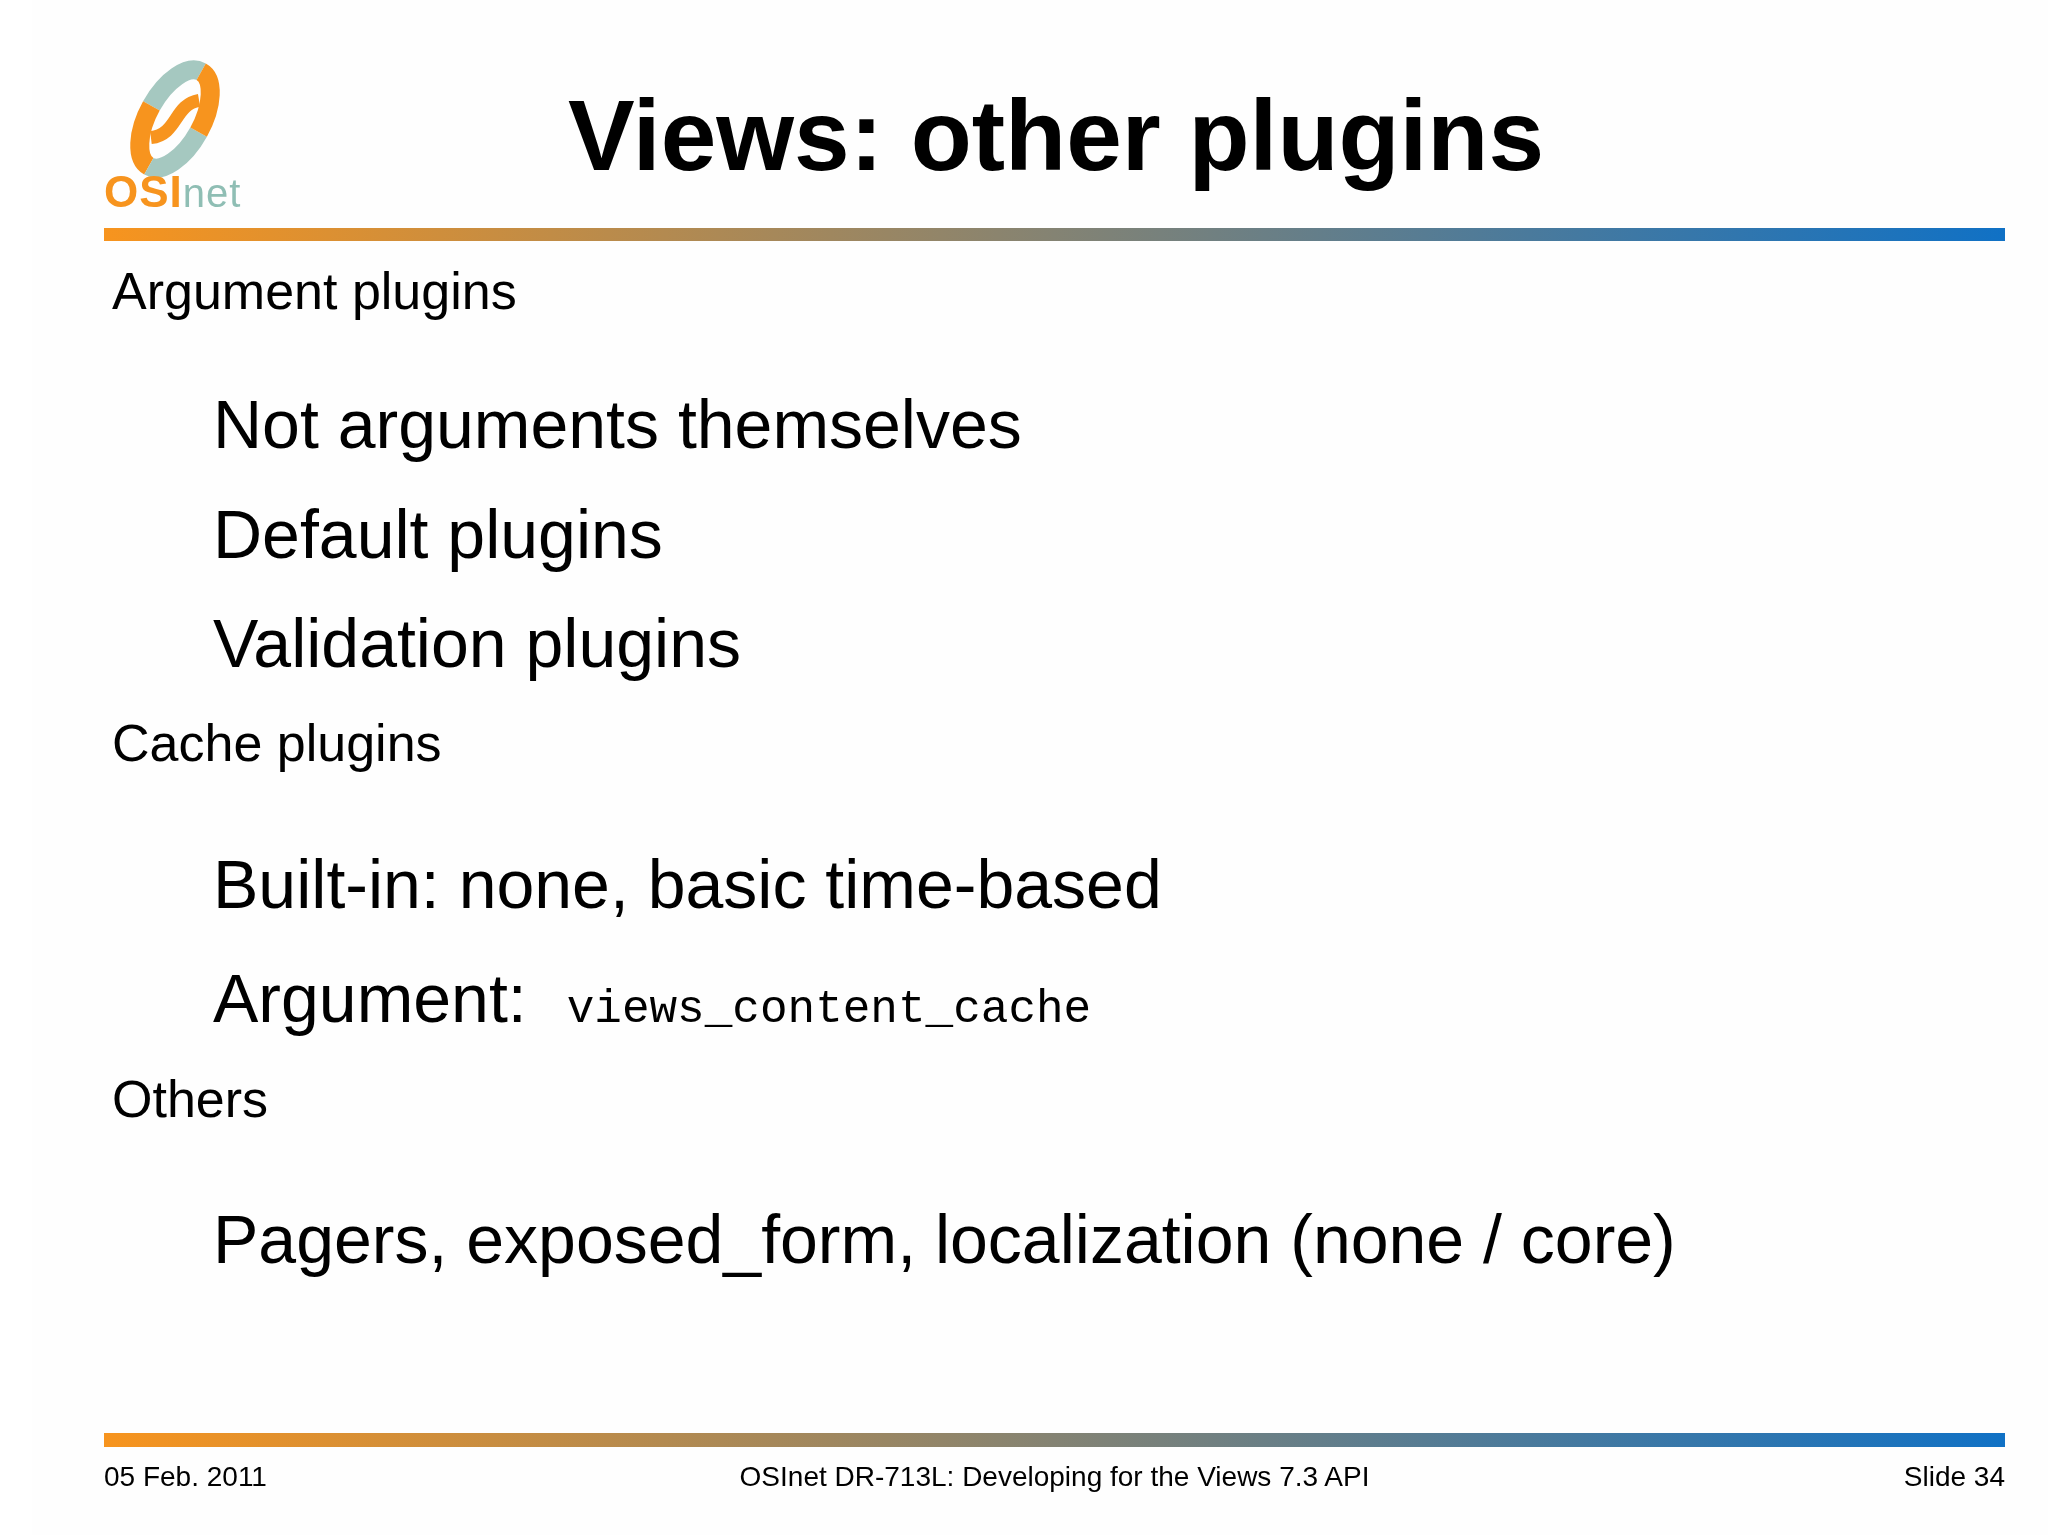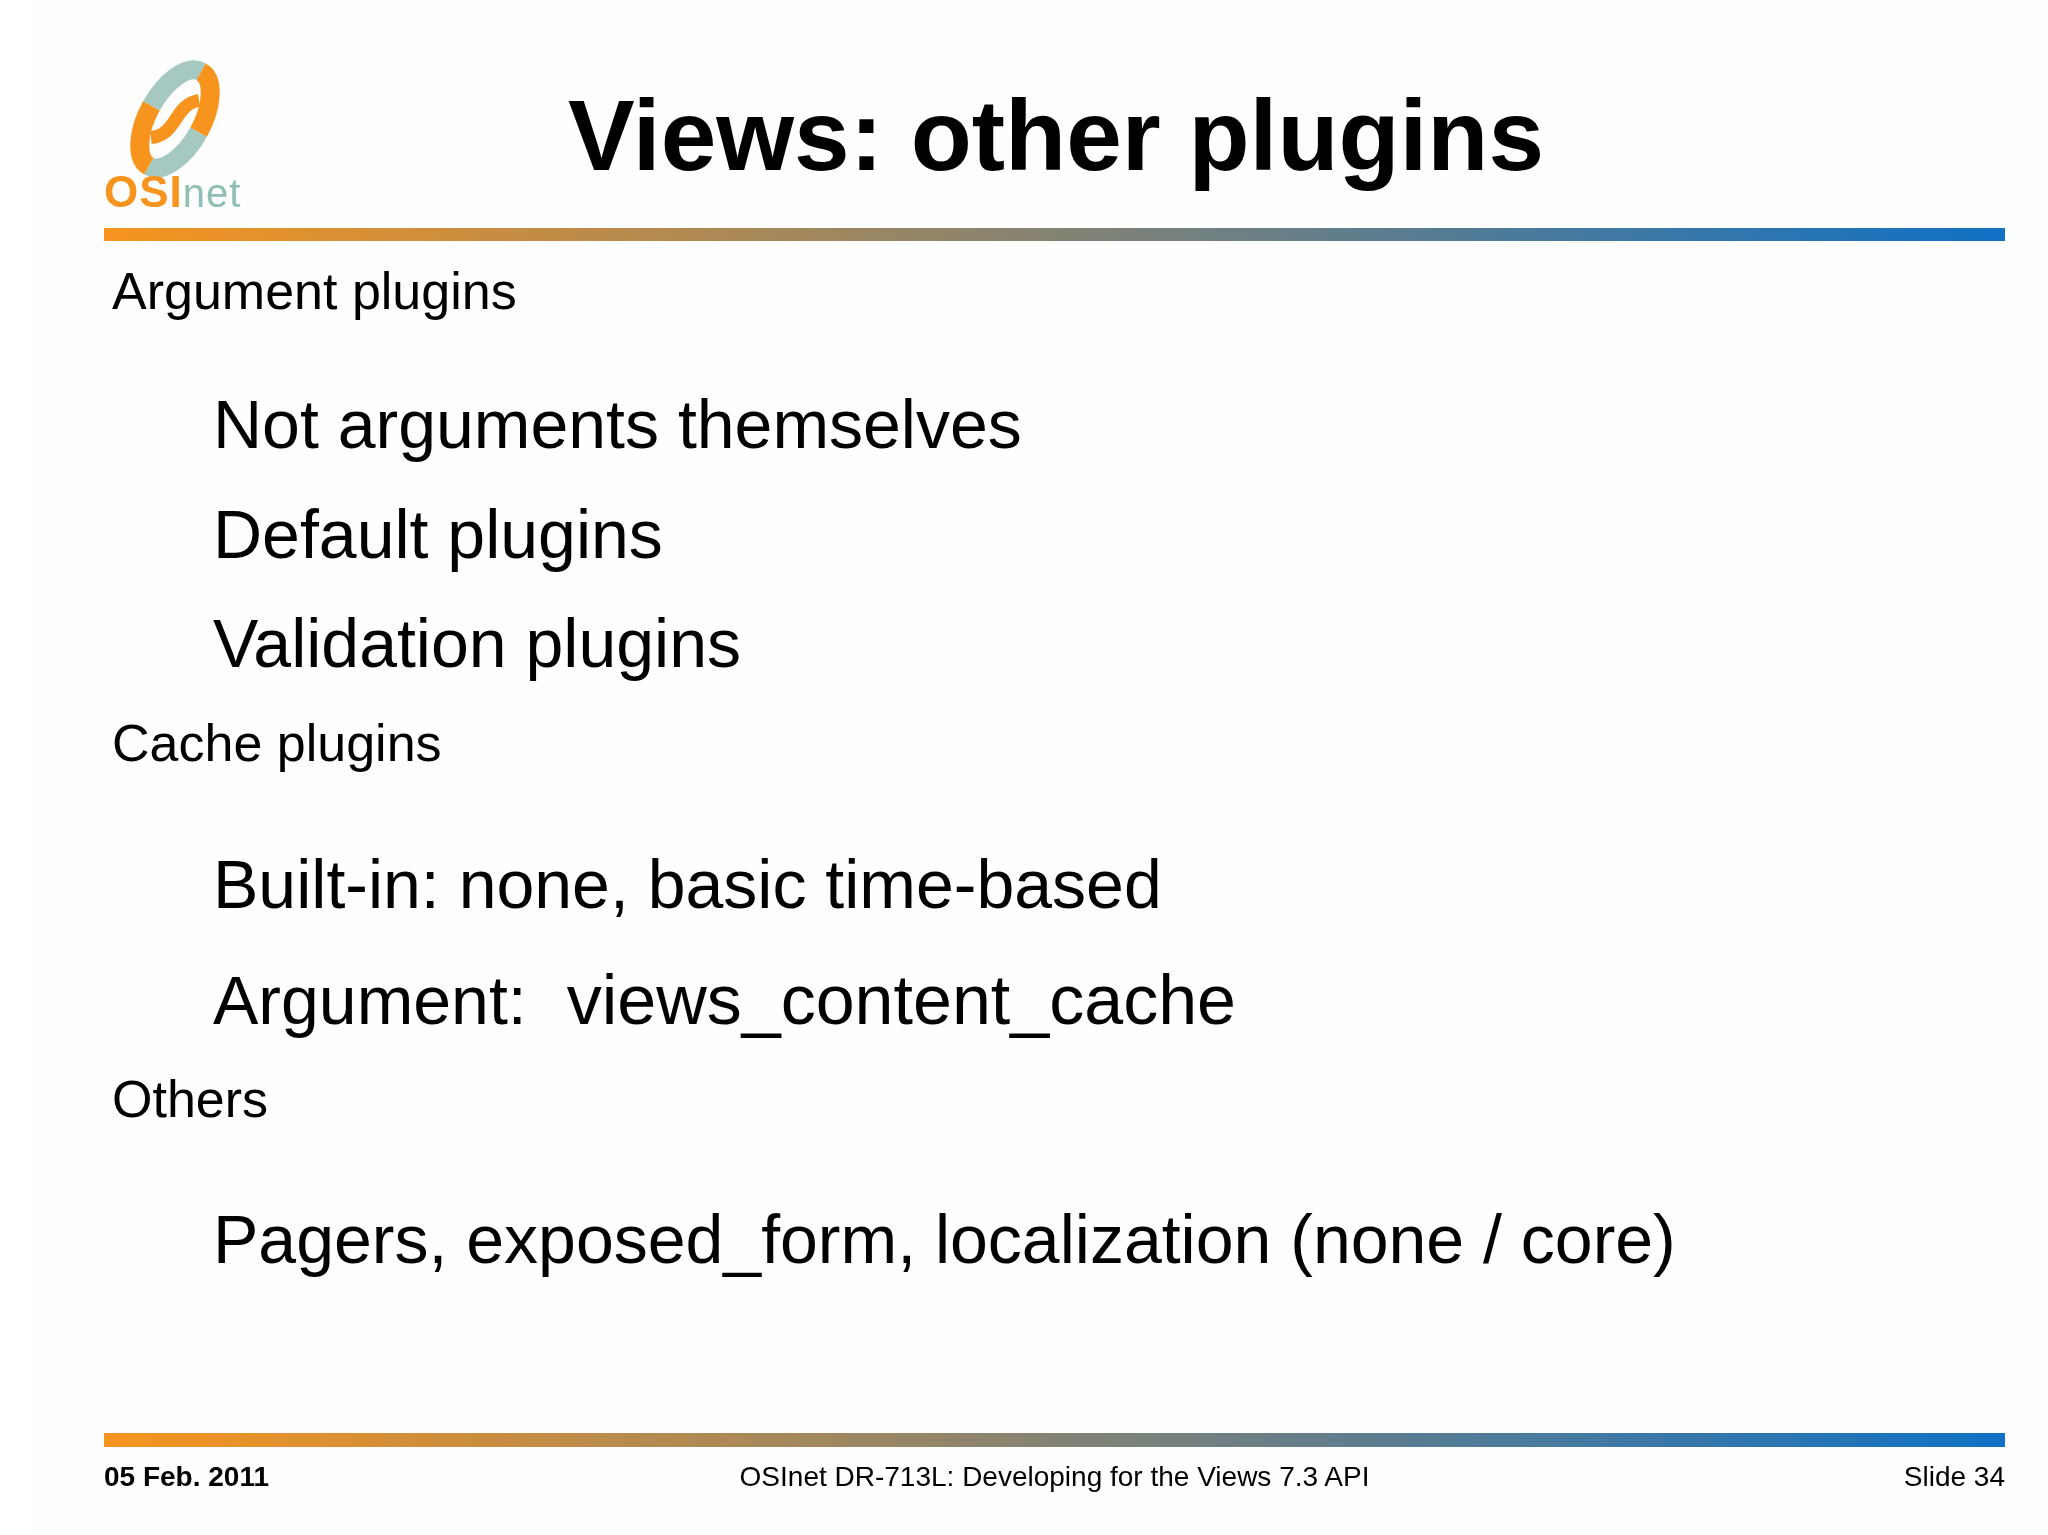--- a/index.html
+++ b/index.html
@@ -35,31 +35,31 @@
     background: linear-gradient(to right, #F7941E 0%, #848373 50%, #1071C5 100%);
   }
   .rule-top { top: 228px; }
   .rule-bottom { top: 1433px; height: 14px; }
   
   .line { position: absolute; line-height: 1.2; white-space: nowrap; }
   .l1 { left: 80px; font-size: 52px; }
   .l2 { left: 181px; font-size: 68px; }
   .line-flex { display: flex; align-items: baseline; }
   .code {
-    font-family: Liberation Sans, sans-serif;
-    font-size: 70px; font-weight: 400; margin-left: 40px;
+    font-family: Liberation Mono, monospace;
+    font-size: 46px; font-weight: 400; margin-left: 40px;
   }
   
   .footer {
     position: absolute; left: 72px; top: 1461px; width: 1901px;
     display: flex; justify-content: space-between; align-items: baseline;
     font-size: 28px; line-height: 1.15;
   }
   .footer .f-center { text-align: center; flex: 1 1 auto; }
-  .footer .f-left  { text-align: left;  min-width: 260px; font-weight: bold; }
+  .footer .f-left  { text-align: left;  min-width: 260px; }
   .footer .f-right { text-align: right; min-width: 260px; }
 </style>
 </head>
 <body>
 
 <div class="slide">
 
   <div class="logo">
     <svg class="logo-mark" width="100" height="128" viewBox="0 0 100 128" aria-hidden="true">
       <g transform="rotate(29 48 64)" fill="none">

